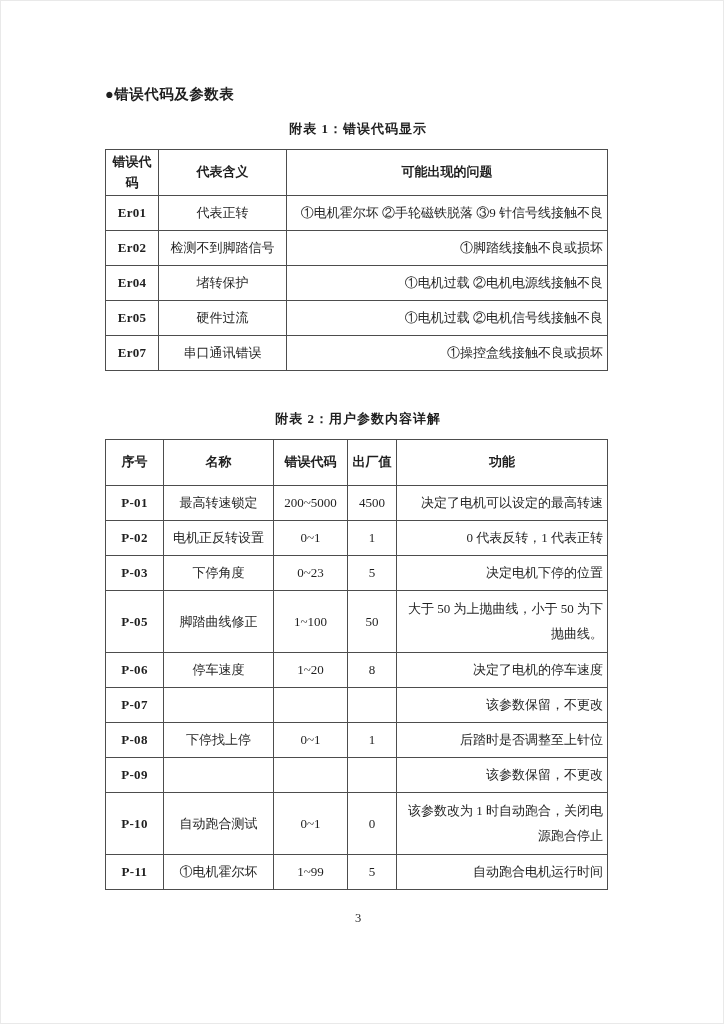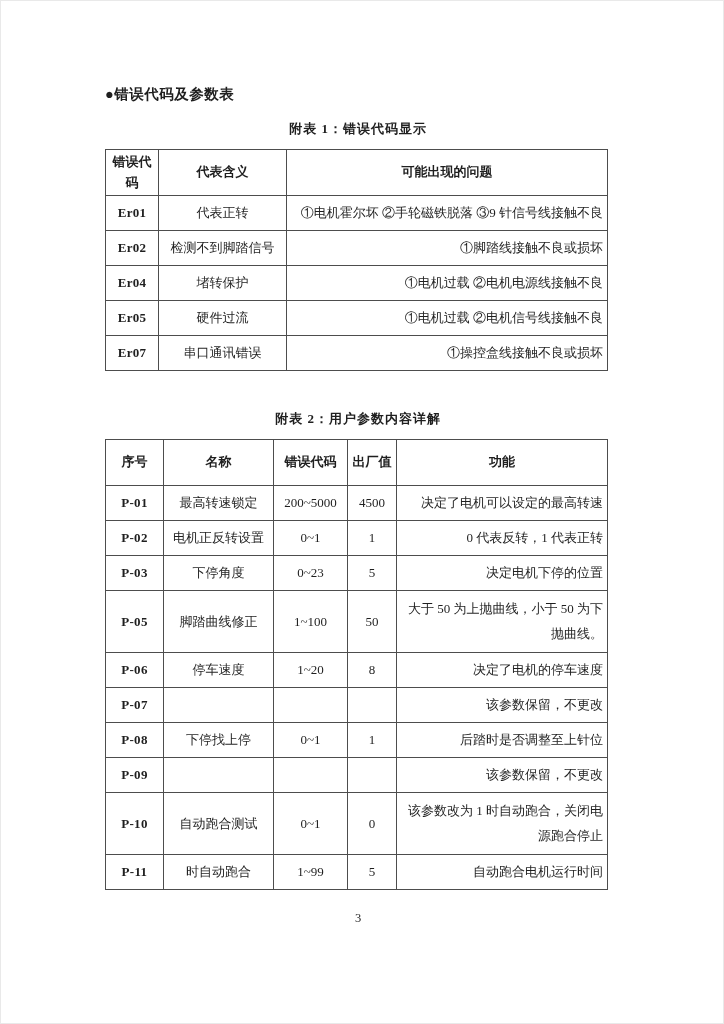--- a/index.html
+++ b/index.html
@@ -222,21 +222,21 @@
         </tr>
         <tr class="tall">
           <td class="bold">P-10</td>
           <td>自动跑合测试</td>
           <td>0~1</td>
           <td>0</td>
           <td class="left">该参数改为 1 时自动跑合，关闭电源跑合停止</td>
         </tr>
         <tr>
           <td class="bold">P-11</td>
-          <td>时自动跑合</td>
+          <td>①电机霍尔坏</td>
           <td>1~99</td>
           <td>5</td>
           <td class="left">自动跑合电机运行时间</td>
         </tr>
       </tbody>
     </table>
 
     <div class="page-number">3</div>
 
   </div>

